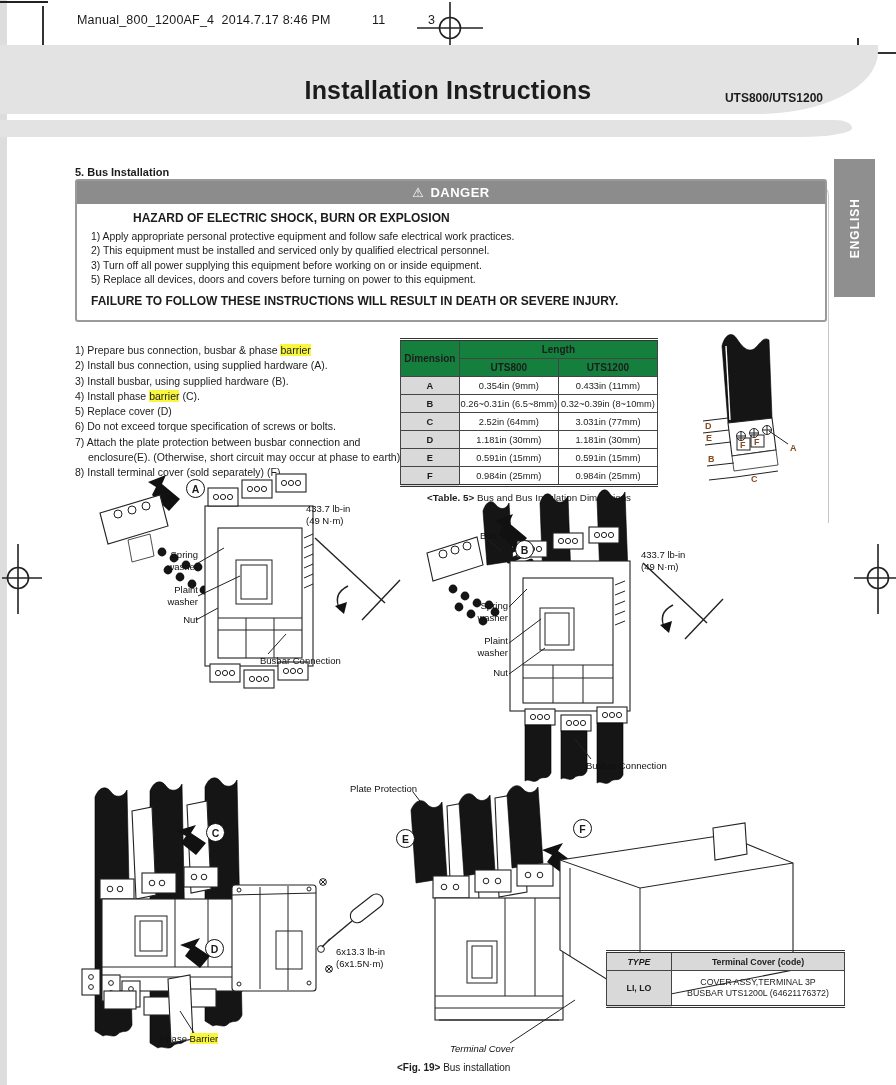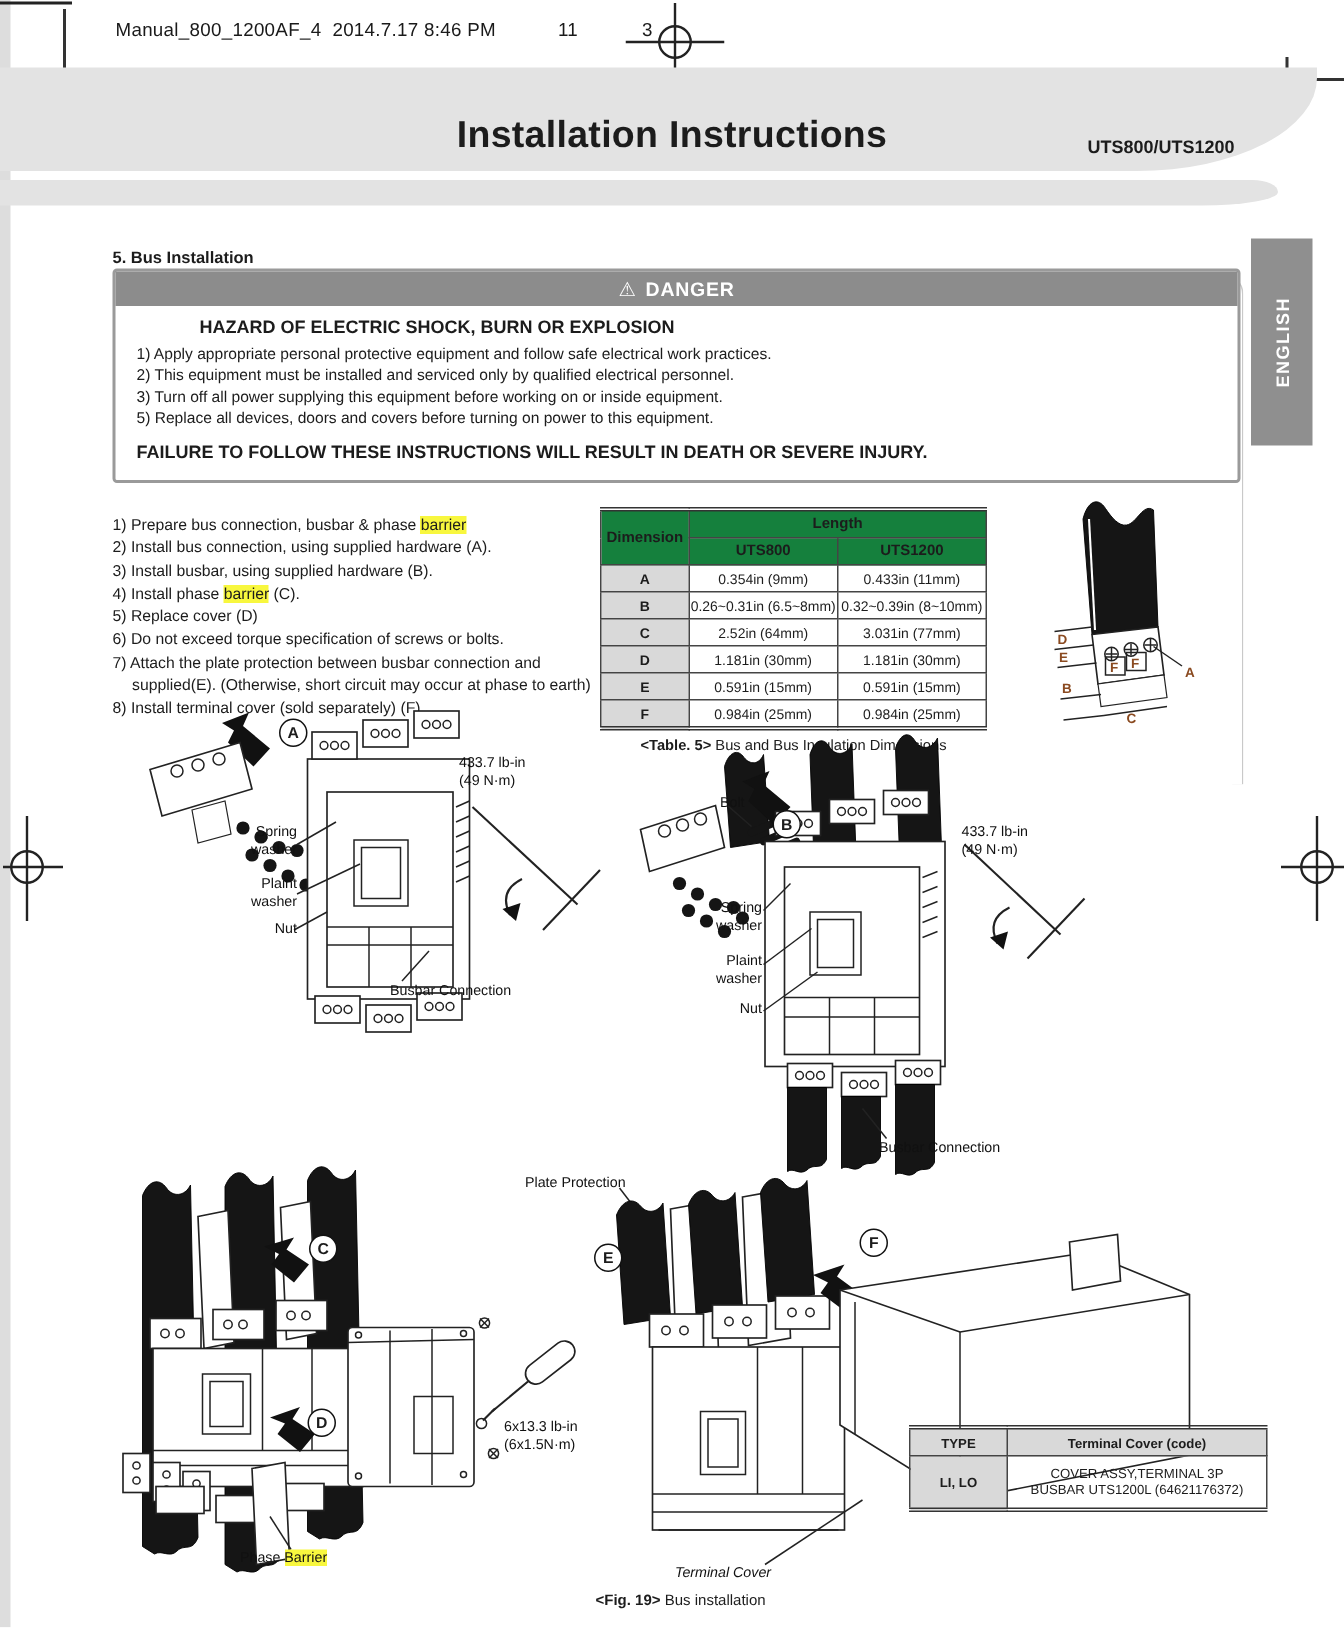--- a/index.html
+++ b/index.html
@@ -134,21 +134,21 @@
     </div>
   </div>
 
   <div class="abs steps" id="steps-list">
       <div class="step"><span>1) Prepare bus connection, busbar &amp; phase </span><span class="hl">barrier</span></div>
       <div class="step"><span>2) Install bus connection, using supplied hardware (A).</span></div>
       <div class="step"><span>3) Install busbar, using supplied hardware (B).</span></div>
       <div class="step"><span>4) Install phase </span><span class="hl">barrier</span><span> (C).</span></div>
       <div class="step"><span>5) Replace cover (D)</span></div>
       <div class="step"><span>6) Do not exceed torque specification of screws or bolts.</span></div>
-      <div class="step"><span>7) Attach the plate protection between busbar connection and</span><br><span>supplied(E). (Otherwise, short circuit may occur at phase to earth)</span></div>
+      <div class="step"><span>7) Attach the plate protection between busbar connection and</span><br><span>enclosure(E). (Otherwise, short circuit may occur at phase to earth)</span></div>
       <div class="step"><span>8) Install terminal cover (sold separately) (F).</span></div>
     </div>
 
   <div class="abs dim-table-wrap">
     <table class="dim-table">
       <thead>
         <tr>
           <th class="col-dim" rowspan="2">Dimension</th>
           <th colspan="2">Length</th>
         </tr>
@@ -574,21 +574,21 @@
   </svg>
   <div class="badge" style="left:396px;top:829px;">E</div>
   <div class="badge" style="left:573px;top:819px;">F</div>
   <div class="lbl" style="left:350px;top:783px;">Plate Protection</div>
   <div class="lbl" style="left:450px;top:1043px;font-style:italic;">Terminal Cover</div>
 
   <div class="abs type-table-wrap">
     <table class="type-table">
       <thead>
         <tr>
-          <th style="width:60px;">TYPE</th>
+          <th style="width:60px;font-style:italic;">TYPE</th>
           <th>Terminal Cover (code)</th>
         </tr>
       </thead>
       <tbody id="type-rows">
           <tr>
             <td class="typecell">LI, LO</td>
             <td class="covercell">
               <div>COVER ASSY,TERMINAL 3P</div>
               <div>BUSBAR UTS1200L (64621176372)</div>
             </td>

